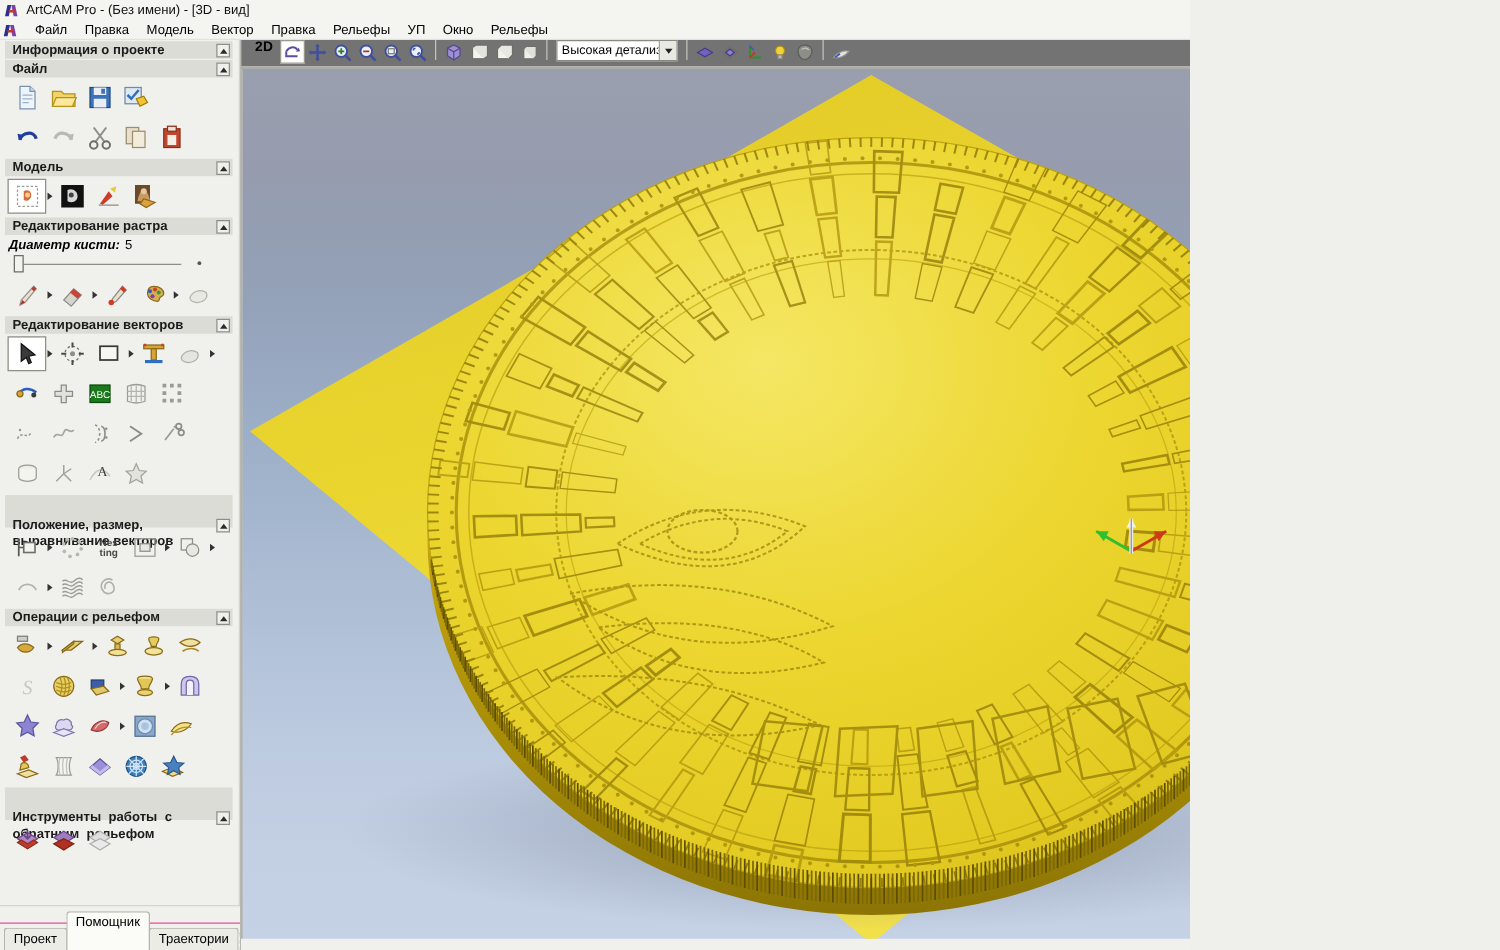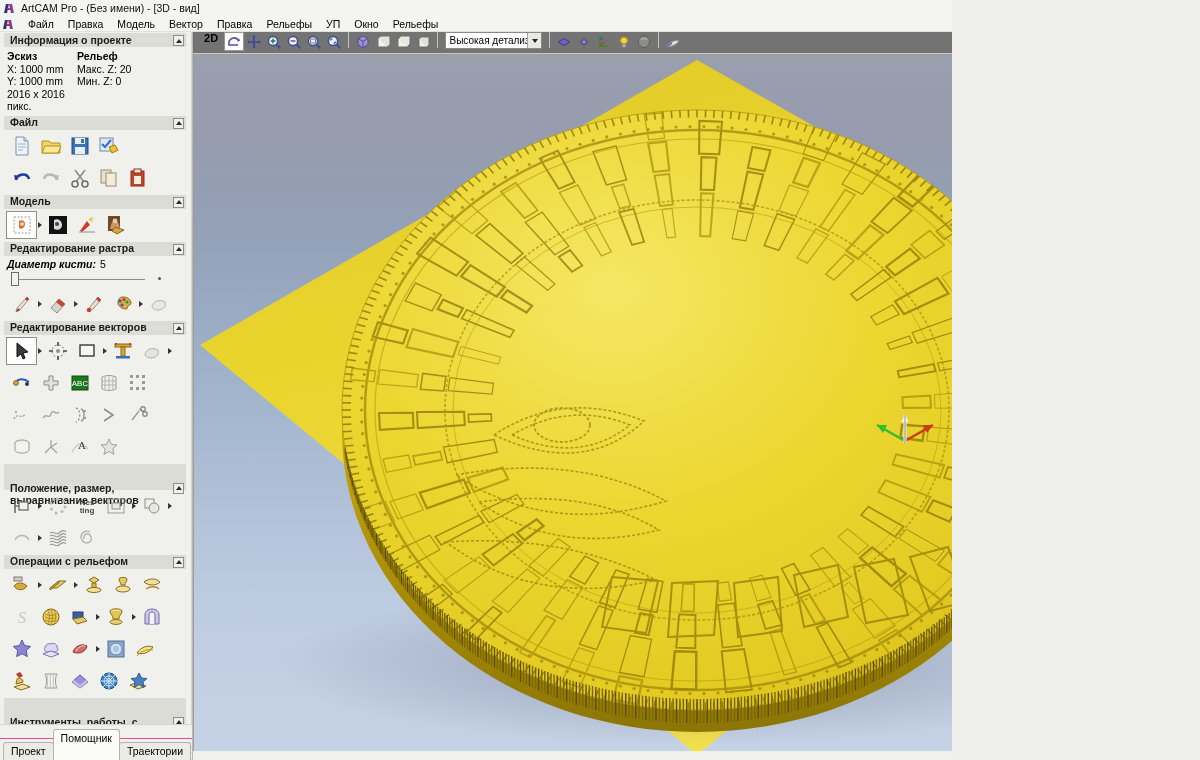--- a/index.html
+++ b/index.html
@@ -227,33 +227,20 @@
   </div>
 
   <div class="body-row">
 
     <div class="sidebar">
       <div class="sidebar-scroll">
 
         <div class="panel-header">
           <span class="ptitle">Информация о проекте</span>
           <span class="collapse-btn"></span>
-        </div>
-        <div class="info-block">
-          <div class="info-col">
-            <b>Эскиз</b>
-            <div>X: 1000 mm</div>
-            <div>Y: 1000 mm</div>
-            <div>2016 x 2016 пикс.</div>
-          </div>
-          <div class="info-col">
-            <b>Рельеф</b>
-            <div>Макс. Z: 20</div>
-            <div>Мин. Z: 0</div>
-          </div>
         </div>
 
         <div class="panel-header">
           <span class="ptitle">Файл</span>
           <span class="collapse-btn"></span>
         </div>
         <div class="icon-row">
           <div class="ibtn">
               <svg width="22" height="22" viewBox="0 0 22 22">
                 <path d="M5 2h8l4 4v14H5z" fill="#eef4fb" stroke="#7b93ad"></path>

